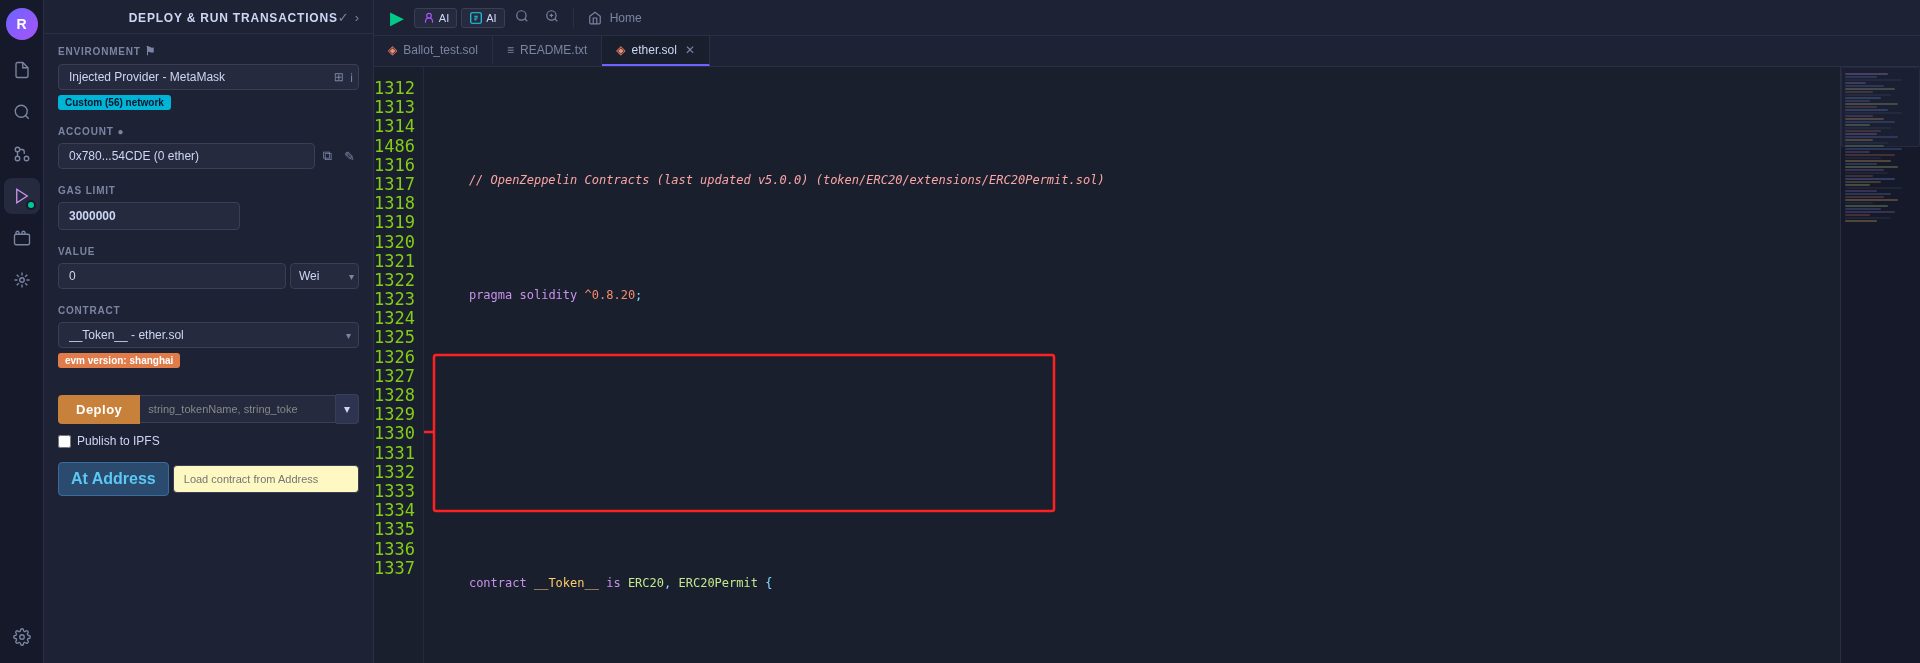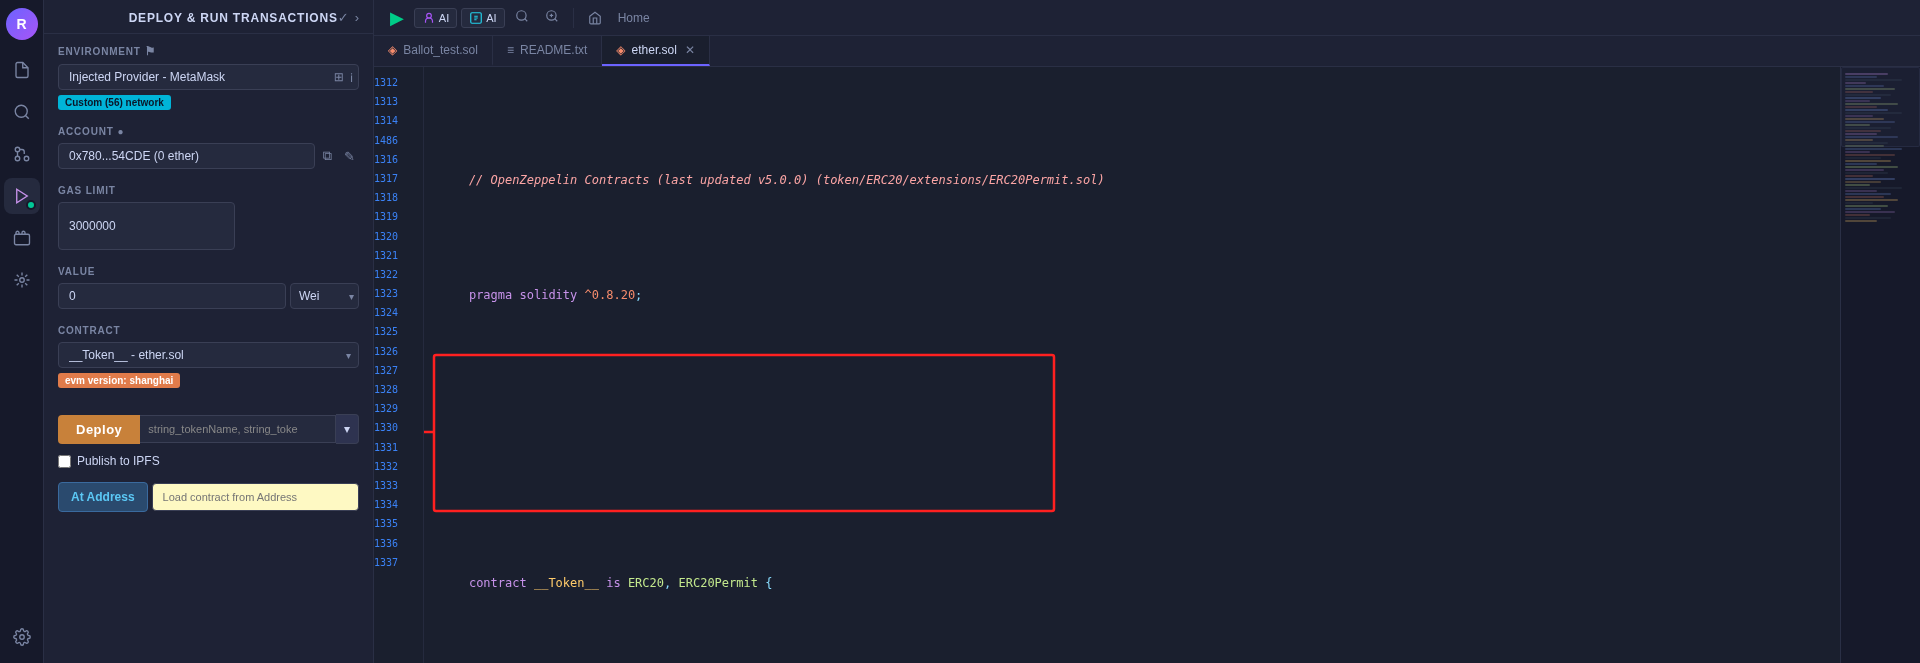--- a/index.html
+++ b/index.html
@@ -152,24 +152,25 @@
       display: flex;
       align-items: center;
       gap: 4px;
       margin-top: 2px;
     }
     .styled-input {
       flex: 1;
       background: #252a3e;
       border: 1px solid #3a3f55;
       color: #cdd6f4;
-      padding: 16px 10px;
+      padding: 6px 10px;
       border-radius: 4px;
       font-size: 12px;
       outline: none;
+      font-weight: bold;
     }
 
     .icon-btn {
       background: none;
       border: none;
       color: #7a85a3;
       font-size: 13px;
       cursor: pointer;
       padding: 4px;
     }
@@ -315,21 +316,21 @@
       gap: 4px;
       margin-top: 14px;
       padding: 0 14px 14px;
     }
     .at-address-btn {
       background: #2a4a6e;
       color: #5bc8f5;
       border: 1px solid #3a6a9e;
       border-radius: 4px;
       padding: 7px 12px;
-      font-size: 12px;
+      font-size: 16px;
       font-weight: 600;
       cursor: pointer;
       white-space: nowrap;
     }
 
     .address-input {
       flex: 1;
       background: #fef9c3;
       border: 1px solid #3a3f55;
       color: #888;
@@ -439,23 +440,23 @@
     
     .code-editor {
       flex: 1;
       display: flex;
       overflow: hidden;
       position: relative;
     }
     .line-numbers {
       width: 50px;
       background: #1a1f2e;
-      color: #3b82f6;
+      color: #84cc16;
       font-family: 'Consolas', 'Monaco', monospace;
-      font-size: 10px;
+      font-size: 17px;
       line-height: 1.6;
       padding: 8px 0;
       padding-right: 12px;
       user-select: none;
       overflow: hidden;
       flex-shrink: 0;
       border-right: 1px solid #252a3e;
     }
     .line-number {
       display: block;
@@ -675,21 +676,21 @@
     </button>
     <button class="toolbar-icon">
       <svg width="14" height="14" viewBox="0 0 24 24" fill="none" stroke="currentColor" stroke-width="2">
         <circle cx="11" cy="11" r="8"></circle>
           <line x1="21" y1="21" x2="16.65" y2="16.65"></line>
           <line x1="11" y1="8" x2="11" y2="14"></line>
           <line x1="8" y1="11" x2="14" y2="11"></line>
       </svg>
     </button>
     <div class="toolbar-sep"></div>
-    <button class="toolbar-icon" style="display:flex;align-items:center;gap:16px;justify-content:center;">
+    <button class="toolbar-icon" style="display:flex;align-items:center;gap:8px;justify-content:center;">
       <svg width="14" height="14" viewBox="0 0 24 24" fill="none" stroke="currentColor" stroke-width="2">
         <path d="M3 9l9-7 9 7v11a2 2 0 01-2 2H5a2 2 0 01-2-2z"></path>
           <polyline points="9 22 9 12 15 12 15 22"></polyline>
       </svg>
       <span style="font-size:12px;color:#7a85a3;">Home</span>
     </button>
   </div>
 
   <div class="tab-bar">
     <div class="tab">

